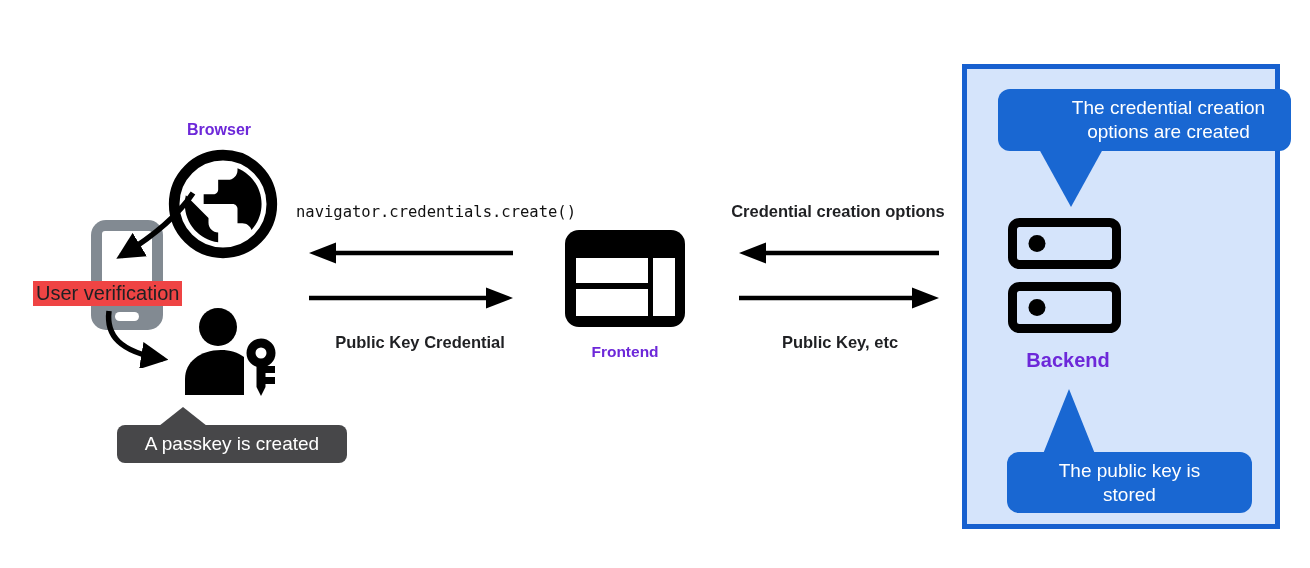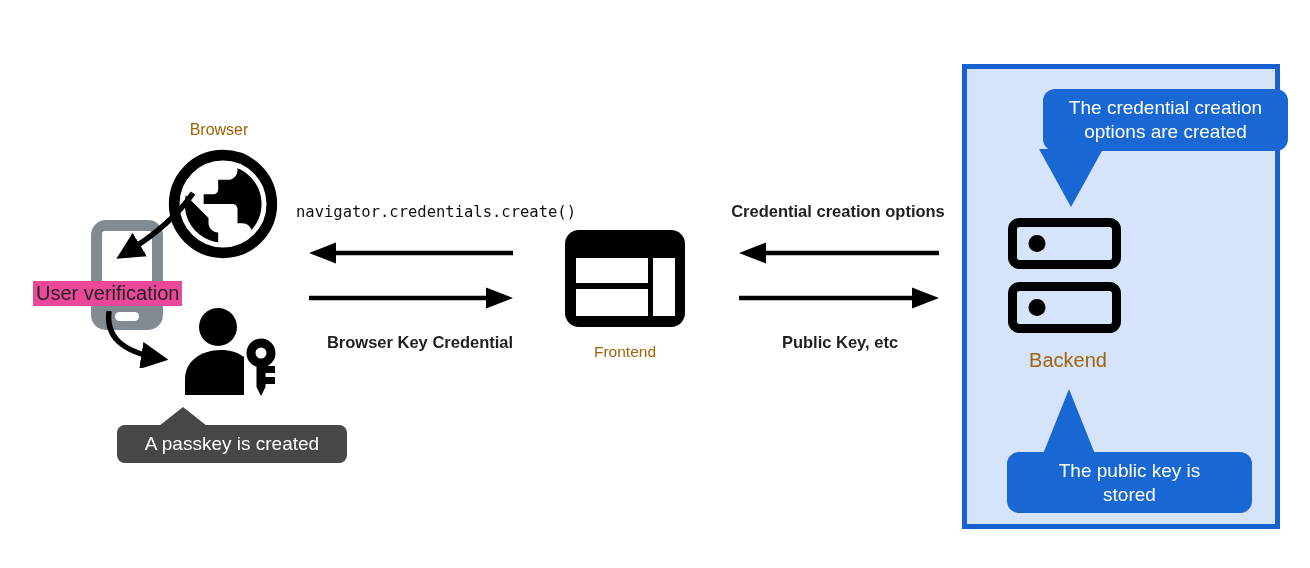--- a/index.html
+++ b/index.html
@@ -3,21 +3,21 @@
 <meta charset="utf-8">
 <style>
   html,body{margin:0;padding:0;background:#fff;}
   .canvas{
     position:relative;width:1310px;height:568px;background:#ffffff;
     font-family:"Liberation Sans",sans-serif;color:#1f2023;overflow:hidden;
   }
   .abs{position:absolute;}
   .label{white-space:nowrap;}
   .center-label{transform:translateX(-50%);text-align:center;}
-  .bold{font-weight:normal;color:#a16207;}
+  .bold{font-weight:bold;color:#6d28d9;}
   .code{font-family:"DejaVu Sans Mono",monospace;font-size:15.5px;color:#111;}
   .plain{font-size:16.5px;color:#1f2023;font-weight:bold;}
 
   
   .tooltip-dark{
     background:#474749;color:#fff;border-radius:8px;
     width:230px;height:38px;line-height:38px;text-align:center;
     font-size:19px;
   }
   .tooltip-dark-tail{
@@ -39,21 +39,21 @@
   .tail-down{
     width:0;height:0;
     border-left:32px solid transparent;border-right:32px solid transparent;
     border-top:58px solid #1967d2;
   }
   .tail-up{
     width:0;height:0;
     border-left:26px solid transparent;border-right:26px solid transparent;
     border-bottom:65px solid #1967d2;
   }
-  .uv-label{font-size:20px;background:#ec4899;padding:1px 3px;}
+  .uv-label{font-size:20px;background:#ef4444;padding:1px 3px;}
 </style>
 </head>
 <body>
 
 <div class="canvas">
 
   <div class="abs label bold center-label" style="left:219px;top:121px;font-size:16px;">Browser</div>
 
   <svg class="abs" style="left:165px;top:146px;" width="116" height="116" viewBox="0 0 120 120">
     <circle cx="60" cy="60" r="50.5" fill="#ffffff" stroke="#000" stroke-width="11"></circle>
@@ -95,21 +95,21 @@
 
   <svg class="abs" style="left:306px;top:240px;" width="210" height="26">
     <line x1="207" y1="13" x2="28" y2="13" stroke="#000" stroke-width="4.6"></line>
     <polygon points="30,2.5 30,23.5 3,13" fill="#000"></polygon>
   </svg>
   <svg class="abs" style="left:306px;top:285px;" width="210" height="26">
     <line x1="3" y1="13" x2="182" y2="13" stroke="#000" stroke-width="4.6"></line>
     <polygon points="180,2.5 180,23.5 207,13" fill="#000"></polygon>
   </svg>
 
-  <div class="abs label plain center-label" style="left:420px;top:333px;">Browser Key Credential</div>
+  <div class="abs label plain center-label" style="left:420px;top:333px;">Public Key Credential</div>
 
   <svg class="abs" style="left:565px;top:230px;" width="120" height="97" viewBox="0 0 120 97">
     <rect x="0" y="0" width="120" height="97" rx="14" fill="#000"></rect>
     <rect x="11" y="28" width="72" height="25" fill="#fff"></rect>
     <rect x="11" y="59" width="72" height="27" fill="#fff"></rect>
     <rect x="88" y="28" width="22" height="58" fill="#fff"></rect>
   </svg>
   <div class="abs label bold center-label" style="left:625px;top:343px;font-size:15.5px;">Frontend</div>
 
   <div class="abs label plain center-label" style="left:838px;top:202px;">Credential creation options</div>
@@ -120,21 +120,21 @@
   </svg>
   <svg class="abs" style="left:736px;top:285px;" width="206" height="26">
     <line x1="3" y1="13" x2="178" y2="13" stroke="#000" stroke-width="4.6"></line>
     <polygon points="176,2.5 176,23.5 203,13" fill="#000"></polygon>
   </svg>
 
   <div class="abs label plain center-label" style="left:840px;top:333px;">Public Key, etc</div>
 
   <div class="abs panel" style="left:962px;top:64px;"></div>
 
-  <div class="abs tooltip-blue" style="left:1043px;top:89px;height:62px;">
+  <div class="abs tooltip-blue" style="left:998px;top:89px;height:62px;padding-left:48px;">
     <span style="display:block;width:225px;">The credential creation options are created</span>
   </div>
   <div class="abs tail-down" style="left:1039px;top:149px;"></div>
 
   <svg class="abs" style="left:1008px;top:218px;" width="113" height="119" viewBox="0 0 113 119">
     <rect x="4.5" y="4.5" width="104" height="42" rx="7" fill="none" stroke="#000" stroke-width="9"></rect>
     <circle cx="29" cy="25.5" r="8.5" fill="#000"></circle>
     <rect x="4.5" y="68.5" width="104" height="42" rx="7" fill="none" stroke="#000" stroke-width="9"></rect>
     <circle cx="29" cy="89.5" r="8.5" fill="#000"></circle>
   </svg>

